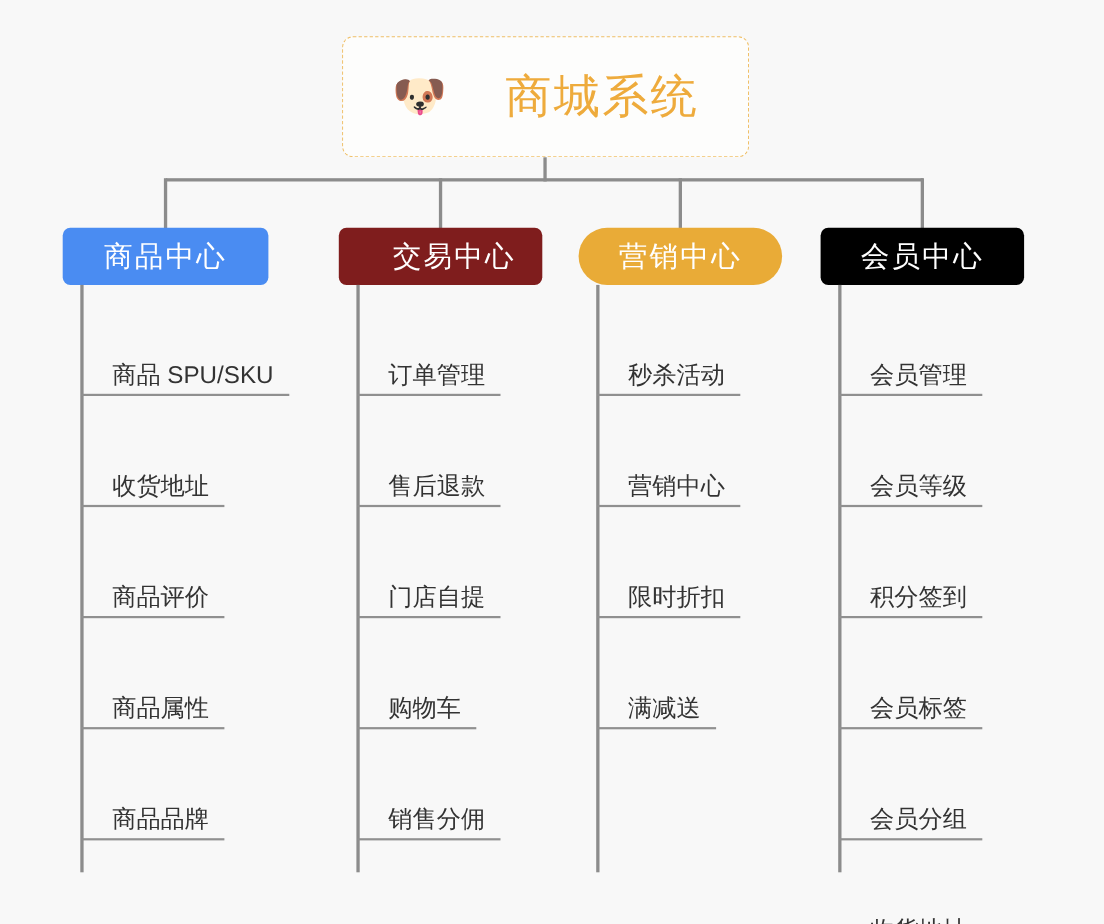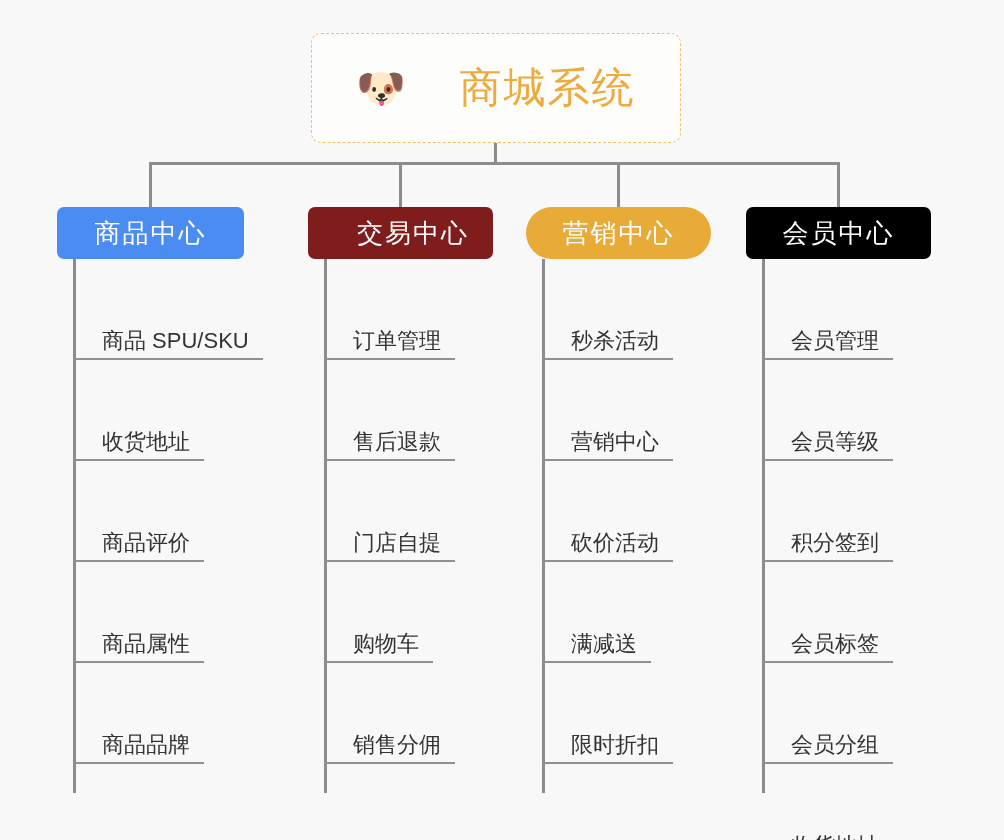--- a/index.html
+++ b/index.html
@@ -179,27 +179,24 @@
     </div>
     <div class="leaf-list">
       <div class="leaf-spine" style="height:534px;"></div>
       <div class="leaf">
         <span class="leaf-label">秒杀活动</span>
       </div>
       <div class="leaf">
         <span class="leaf-label">营销中心</span>
       </div>
       <div class="leaf">
-        <span class="leaf-label">砍价活动</span>
+        <span class="leaf-label">限时折扣</span>
       </div>
       <div class="leaf">
         <span class="leaf-label">满减送</span>
-      </div>
-      <div class="leaf">
-        <span class="leaf-label">限时折扣</span>
       </div>
     </div>
   </div>
 
   <div class="branch" style="left:746px; width:185px;">
     <div class="branch-head" style="background:#000000;">
       <span>会员中心</span>
     </div>
     <div class="leaf-list">
       <div class="leaf-spine" style="height:534px;"></div>

